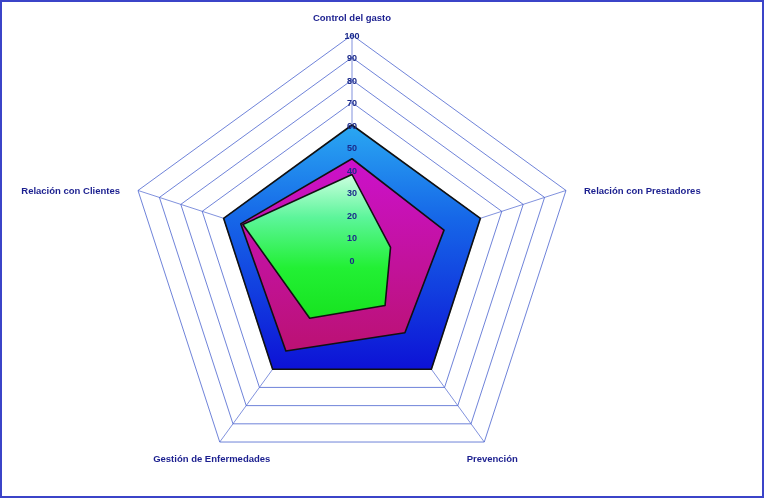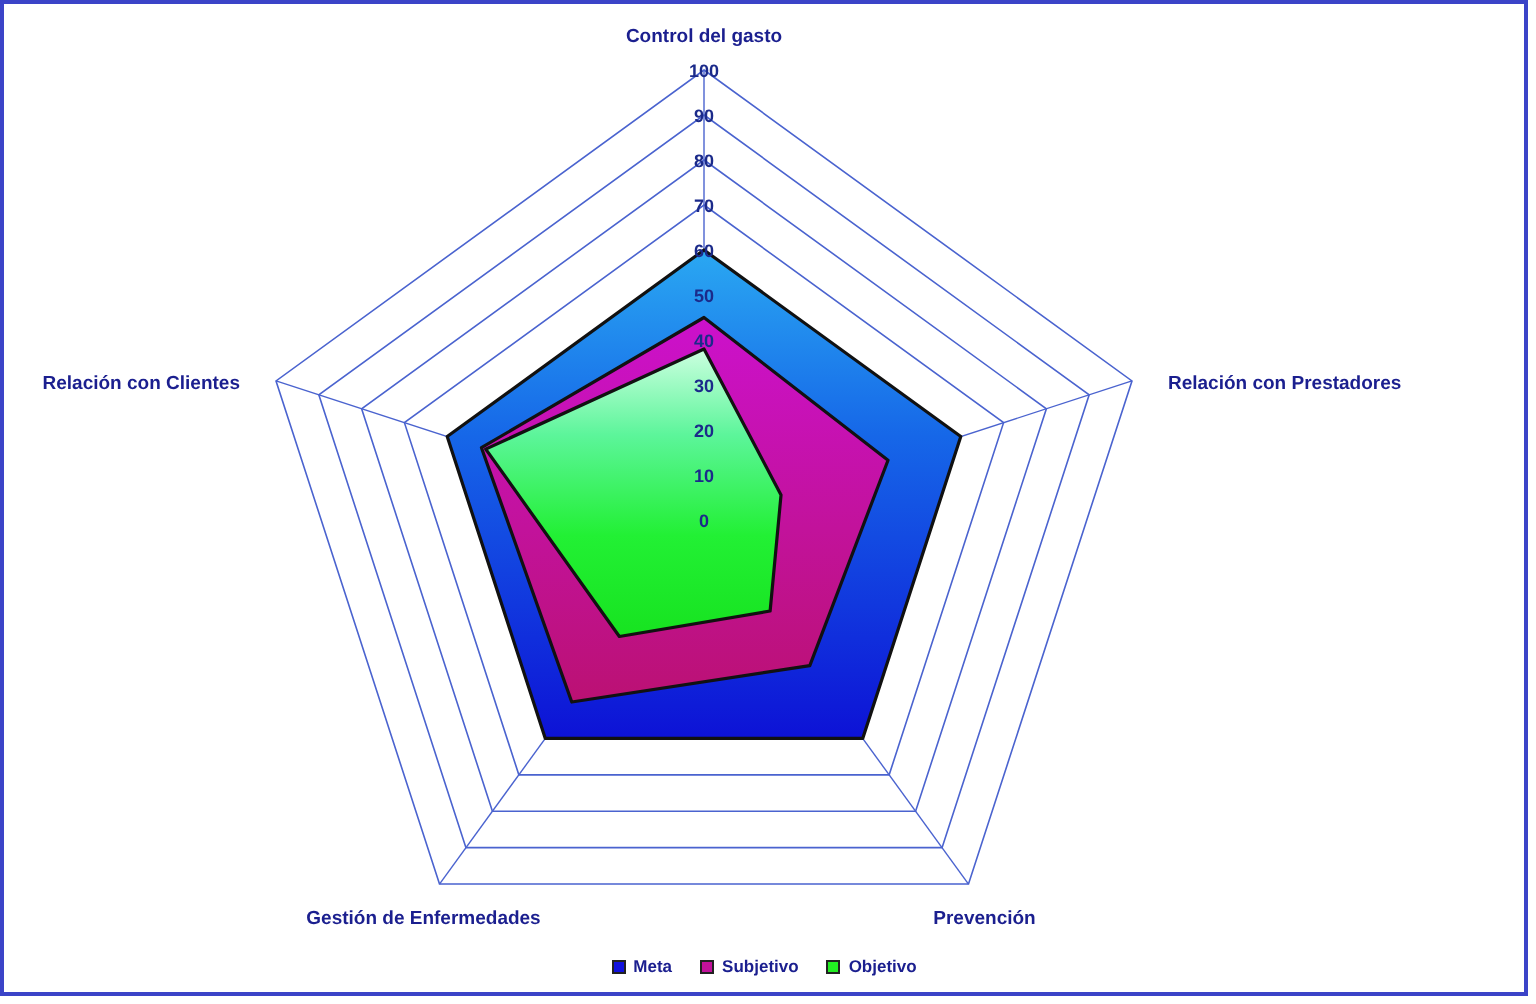--- a/index.html
+++ b/index.html
@@ -142,28 +142,14 @@
       </g>
     <g id="axis-label-layer">
         <text x="350" y="19" text-anchor="middle" class="axis-title">Control del gasto</text>
         <text x="581.9877161664095" y="192.47117626563684" text-anchor="start" class="axis-title">Relación con Prestadores</text>
         <text x="490.25168176580644" y="460.0288237343632" text-anchor="middle" class="axis-title">Prevención</text>
         <text x="209.74831823419356" y="460.0288237343632" text-anchor="middle" class="axis-title">Gestión de Enfermedades</text>
         <text x="118.01228383359043" y="192.47117626563687" text-anchor="end" class="axis-title">Relación con Clientes</text>
       </g>
   </svg>
 
-  <div id="legend">
-      <div class="legend-item">
-        <span class="legend-swatch" style="background: rgb(17, 17, 221);"></span>
-        <span class="legend-label">Meta</span>
-      </div>
-      <div class="legend-item">
-        <span class="legend-swatch" style="background: rgb(194, 18, 155);"></span>
-        <span class="legend-label">Subjetivo</span>
-      </div>
-      <div class="legend-item">
-        <span class="legend-swatch" style="background: rgb(34, 238, 34);"></span>
-        <span class="legend-label">Objetivo</span>
-      </div>
-    </div>
 
 </div>
 
 </body></html>

